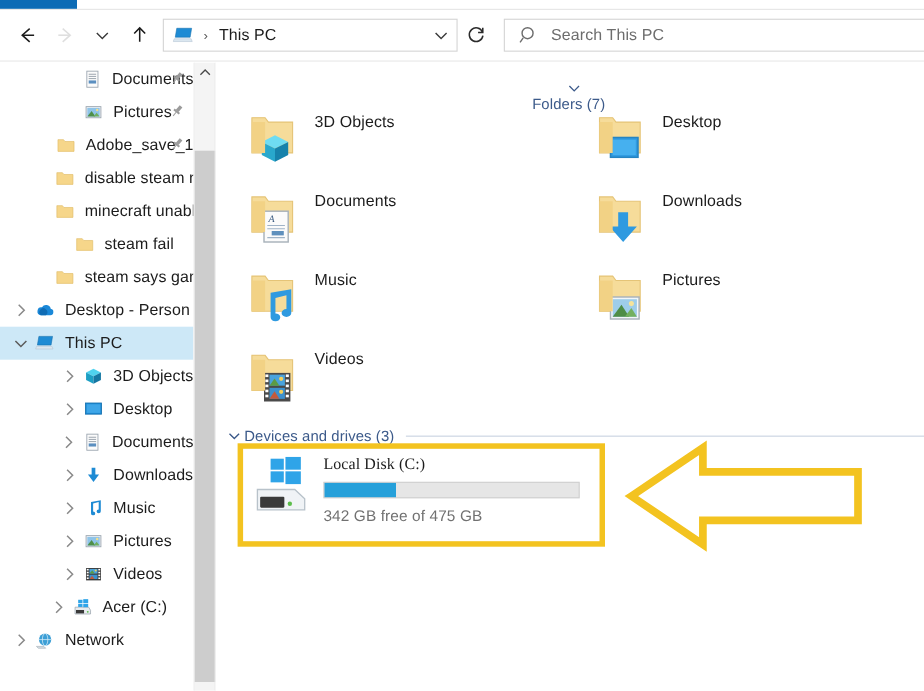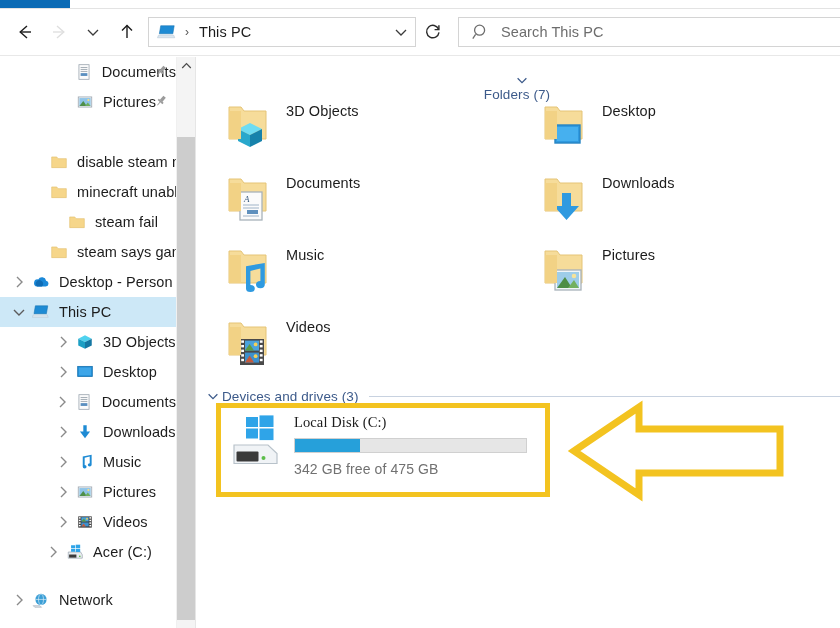--- a/index.html
+++ b/index.html
@@ -248,20 +248,38 @@
         </span>
         <span class="side-lbl">Pictures</span>
         <span class="pin" style="right: 8px; top: 7px;"><svg width="14" height="14" viewBox="0 0 16 16">
             <g transform="rotate(40 8 8)" fill="#9b9b9b">
               <rect x="6.2" y="1.6" width="3.6" height="6.2"></rect>
               <rect x="4.4" y="7.6" width="7.2" height="2.1"></rect>
               <rect x="7.5" y="9.6" width="1" height="4.8"></rect>
             </g>
           </svg></span>
       </div>
+      <div class="side-item lvl1" style="position: absolute; left: 0px; top: 60px; width: 176px;">
+        <span style="display:inline-block;width:26px"></span>
+        <span class="twisty"></span>
+        <span class="side-ico">
+          <svg width="18" height="18" viewBox="0 0 32 32">
+            <path d="M3 7 h9 l2.4 3 H29 v16 H3 Z" fill="#f6d68a"></path>
+            <path d="M3 7 h9 l2.4 3 H29 v16 H3 Z" fill="none" stroke="#e0bb63" stroke-width="1"></path>
+          </svg>
+        </span>
+        <span class="side-lbl">Adobe_save_1</span>
+        <span class="pin" style="right: 8px; top: 7px;"><svg width="14" height="14" viewBox="0 0 16 16">
+            <g transform="rotate(40 8 8)" fill="#9b9b9b">
+              <rect x="6.2" y="1.6" width="3.6" height="6.2"></rect>
+              <rect x="4.4" y="7.6" width="7.2" height="2.1"></rect>
+              <rect x="7.5" y="9.6" width="1" height="4.8"></rect>
+            </g>
+          </svg></span>
+      </div>
       <div class="side-item lvl1" style="position: absolute; left: 0px; top: 90px; width: 176px;">
         <span style="display:inline-block;width:26px"></span>
         <span class="twisty"></span>
         <span class="side-ico">
           <svg width="18" height="18" viewBox="0 0 32 32">
             <path d="M3 7 h9 l2.4 3 H29 v16 H3 Z" fill="#f6d68a"></path>
             <path d="M3 7 h9 l2.4 3 H29 v16 H3 Z" fill="none" stroke="#e0bb63" stroke-width="1"></path>
           </svg>
         </span>
         <span class="side-lbl">disable steam no</span>
@@ -471,21 +489,21 @@
             <g fill="#2fa4e8">
               <rect x="9" y="4" width="7" height="5.4"></rect>
               <rect x="17.2" y="3" width="8" height="6.4"></rect>
               <rect x="9" y="10.6" width="7" height="5"></rect>
               <rect x="17.2" y="10.6" width="8" height="5.4"></rect>
             </g>
           </svg>
         </span>
         <span class="side-lbl">Acer (C:)</span>
       </div>
-      <div class="side-item lvl0" style="position: absolute; left: 0px; top: 528px; width: 152px;">
+      <div class="side-item lvl0" style="position: absolute; left: 0px; top: 510px; width: 152px;">
         <span style="display:inline-block;width:4px"></span>
         <span class="twisty">
           <svg width="16" height="16" viewBox="0 0 16 16">
             <path d="M6 3 L11 8 L6 13" fill="none" stroke="#8a8a8a" stroke-width="1.4"></path>
           </svg>
         </span>
         <span class="side-ico">
           <svg width="18" height="18" viewBox="0 0 32 32">
             <circle cx="16" cy="15" r="10" fill="#3c9fd6"></circle>
             <ellipse cx="16" cy="15" rx="4.4" ry="10" fill="none" stroke="#e8f3fa" stroke-width="1.1"></ellipse>

